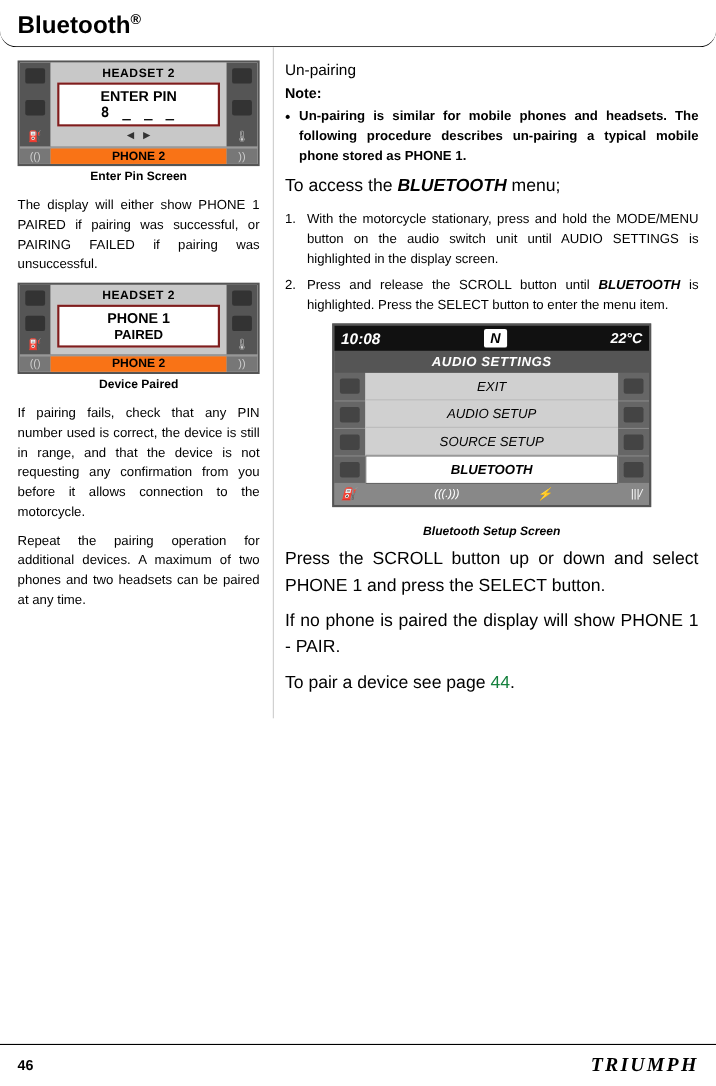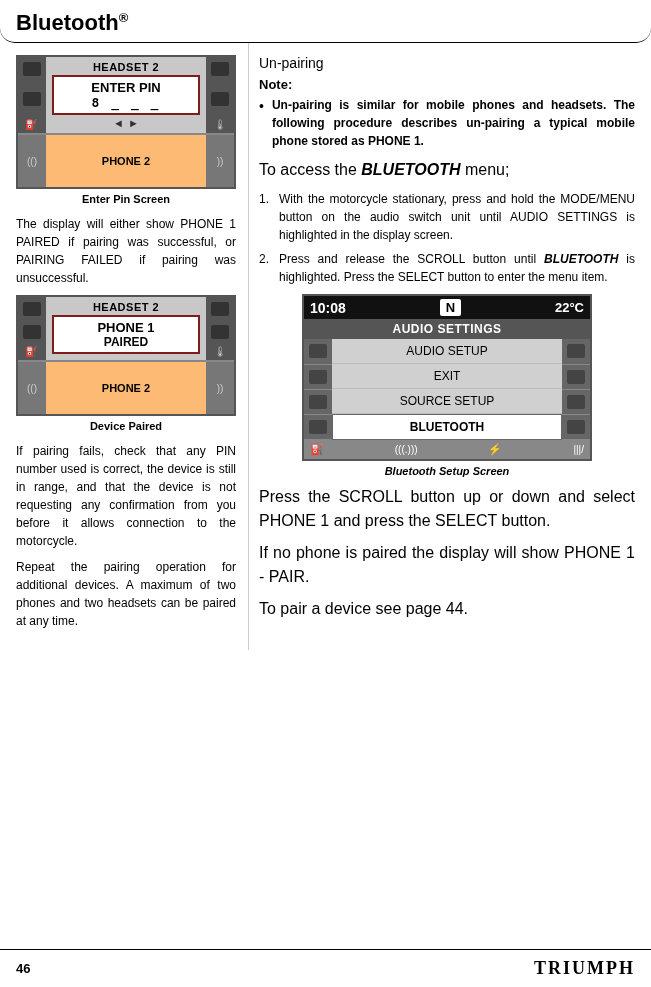--- a/index.html
+++ b/index.html
@@ -122,23 +122,23 @@
     .ds-bottom-row {
       display: flex;
       align-items: stretch;
       justify-content: space-between;
       background: #b8b8b8;
       border-top: 1px solid #888;
     }
 
     .ds-bottom-center {
       flex: 1;
-      background: #fdba74;
+      background: #f97316;
       text-align: center;
-      padding: 20px 2px;
+      padding: 1px 2px;
     }
 
     .ds-bottom-center .phone-label {
       font-size: 11px;
       font-weight: bold;
       text-transform: uppercase;
     }
 
     .screen-caption {
       text-align: center;
@@ -213,21 +213,22 @@
       flex-shrink: 0;
       min-width: 14px;
     }
 
     .num-text {
       flex: 1;
     }
 
     
     .audio-screen-wrapper {
-      margin: 8px 0 4px 0;
+      margin: 8px 0 16px 0;
+      font-style: italic;
     }
 
     .audio-device-screen {
       border: 2px solid #555;
       background: #888;
       width: 100%;
       max-width: 290px;
       margin: 0 auto;
     }
 
@@ -372,20 +373,21 @@
       font-size: 13px;
       font-weight: bold;
     }
 
     .triumph-text {
       font-family: 'Times New Roman', Times, serif;
       font-size: 18px;
       font-weight: bold;
       letter-spacing: 2px;
       text-transform: uppercase;
+      font-style: italic;
     }
 
     
     .ds-side-left {
       background: #555;
       display: flex;
       flex-direction: column;
       align-items: center;
       justify-content: space-between;
       padding: 3px 2px;
@@ -431,21 +433,21 @@
     }
 
     
     .hi {
       font-weight: bold;
       font-style: italic;
     }
 
     
     .page-link {
-      color: #000000;
+      color: #15803d;
       font-weight: normal;
     }
 
     .content-wrapper {
       padding-bottom: 48px;
     }
   </style>
 </head>
 <body>
 
@@ -593,22 +595,22 @@
                   <div class="btn-rect"></div>
                 </div>
               <div class="ads-btn-cell">
                   <div class="btn-rect"></div>
                 </div>
               <div class="ads-btn-cell">
                   <div class="btn-rect"></div>
                 </div>
             </div>
             <div class="ads-menu-items">
+              <div class="ads-menu-item">EXIT</div>
               <div class="ads-menu-item">AUDIO SETUP</div>
-              <div class="ads-menu-item">EXIT</div>
               <div class="ads-menu-item">SOURCE SETUP</div>
               <div class="ads-menu-item highlighted">BLUETOOTH</div>
             </div>
             <div class="ads-right-btns">
               <div class="ads-btn-cell">
                   <div class="btn-rect"></div>
                 </div>
               <div class="ads-btn-cell">
                   <div class="btn-rect"></div>
                 </div>

